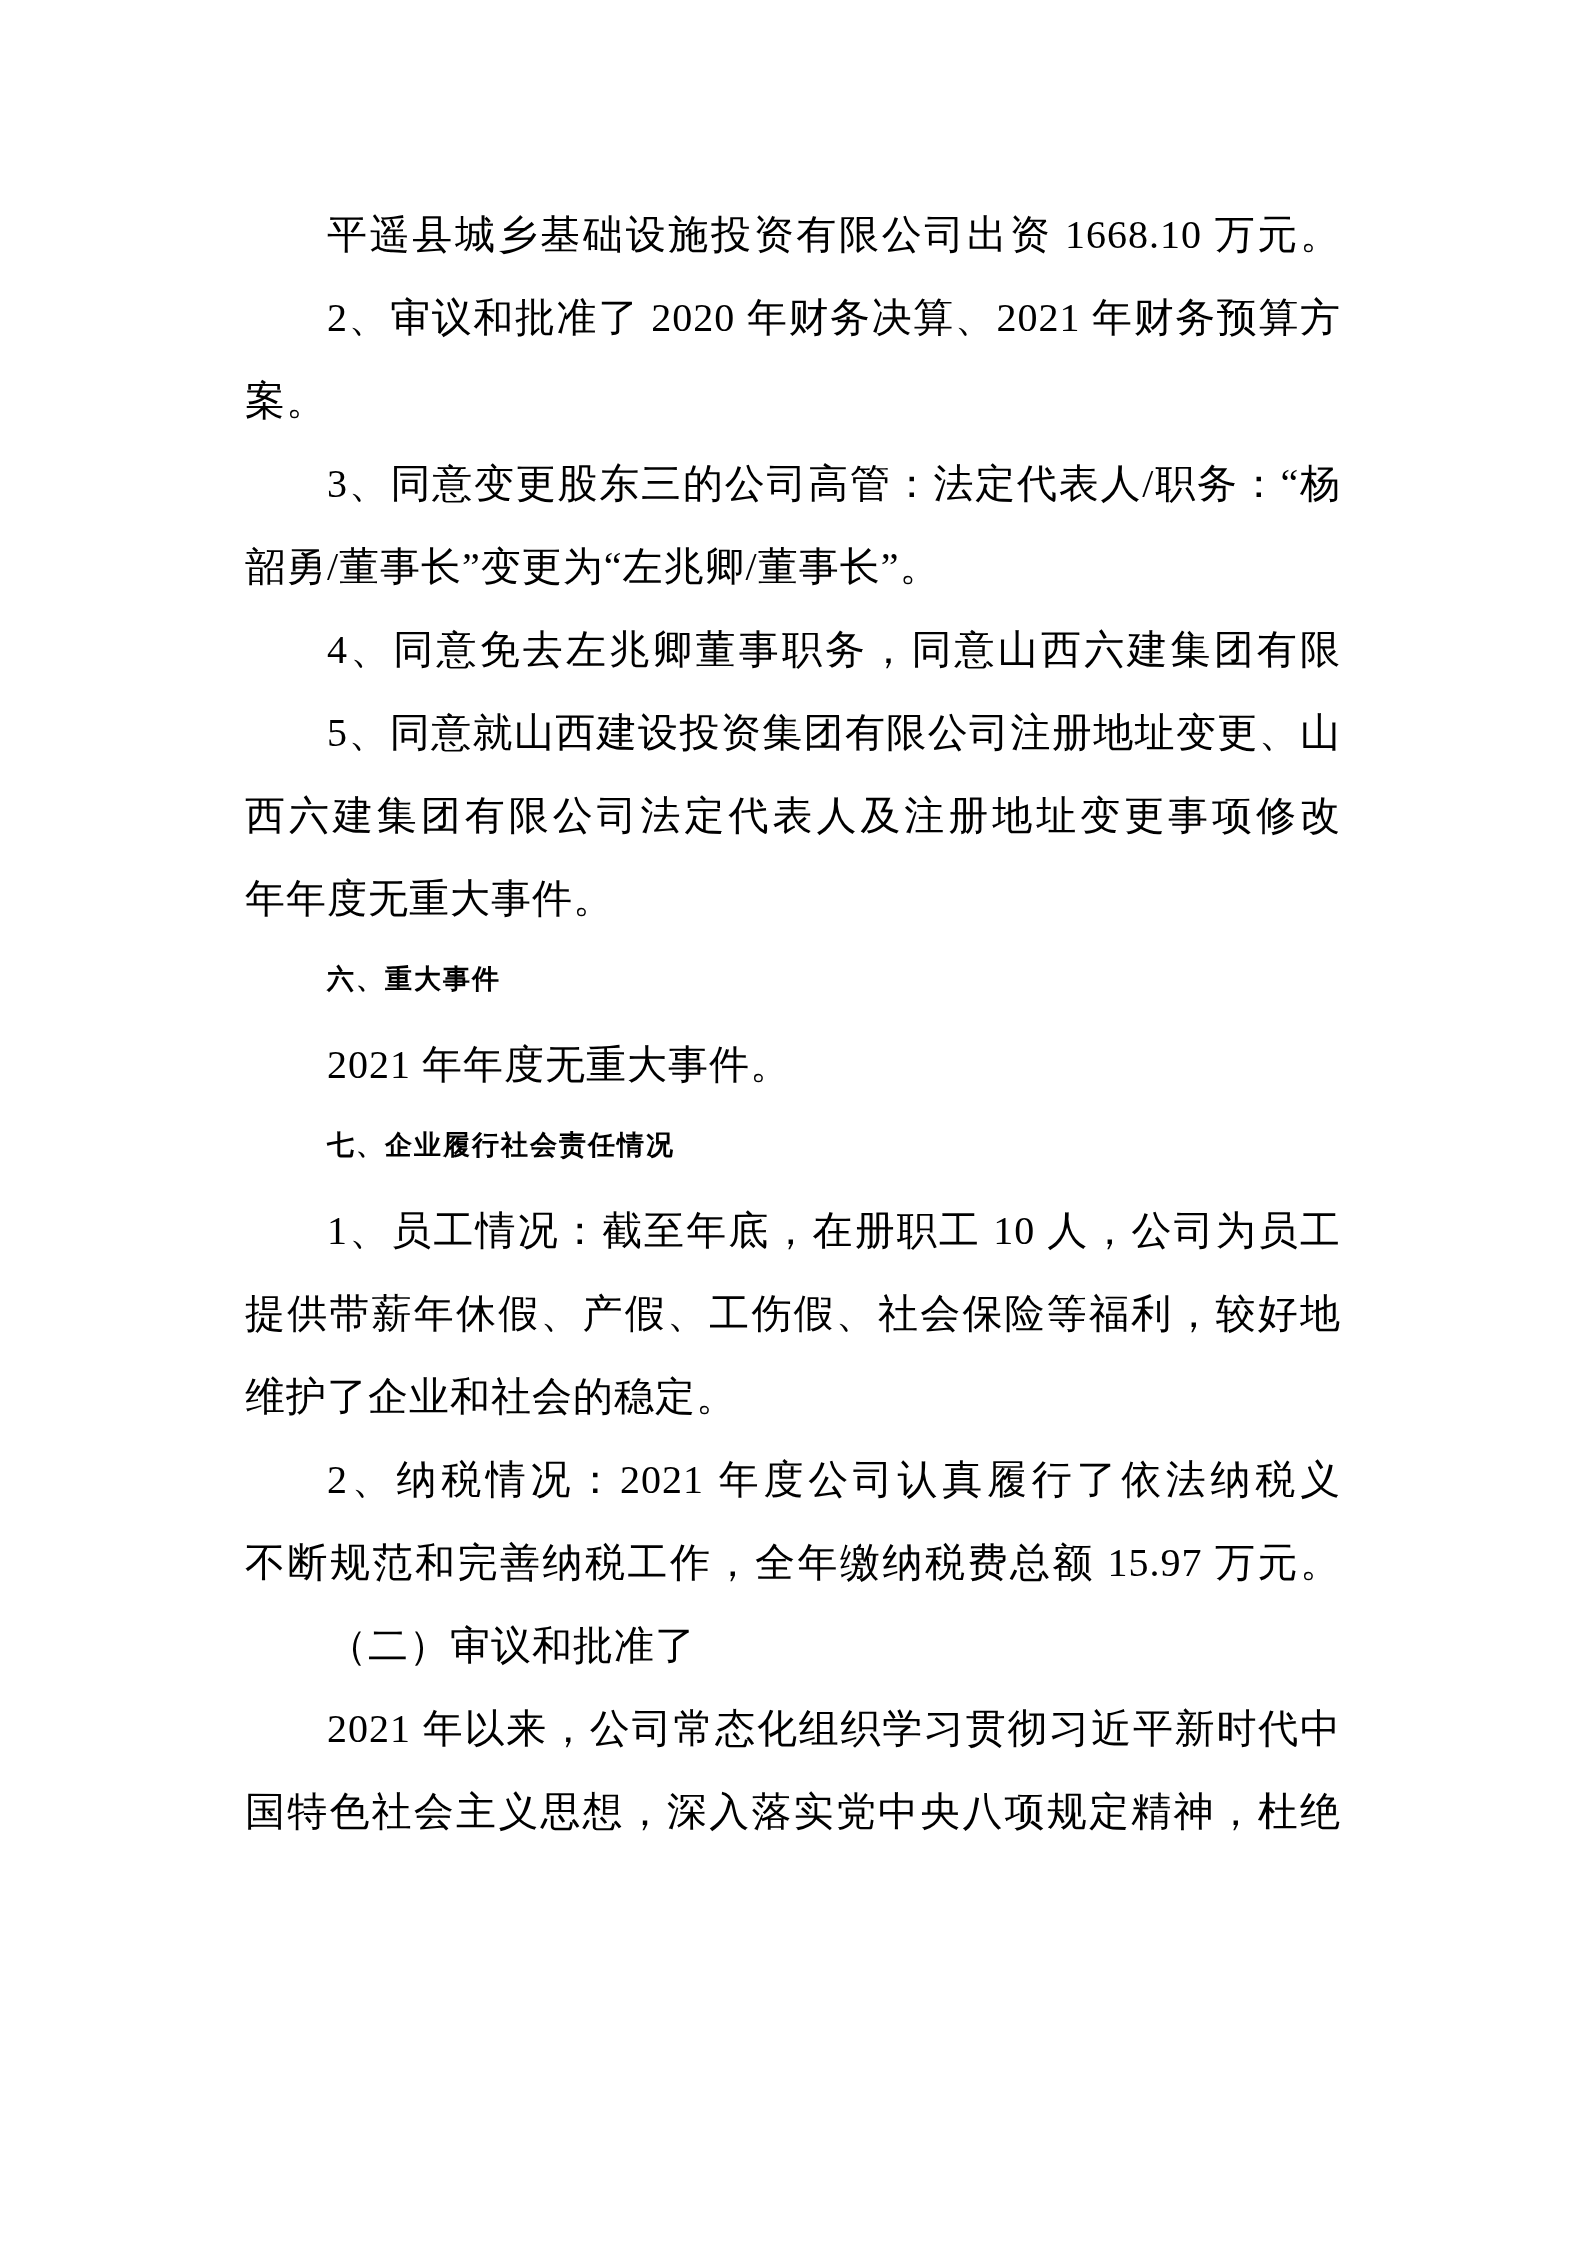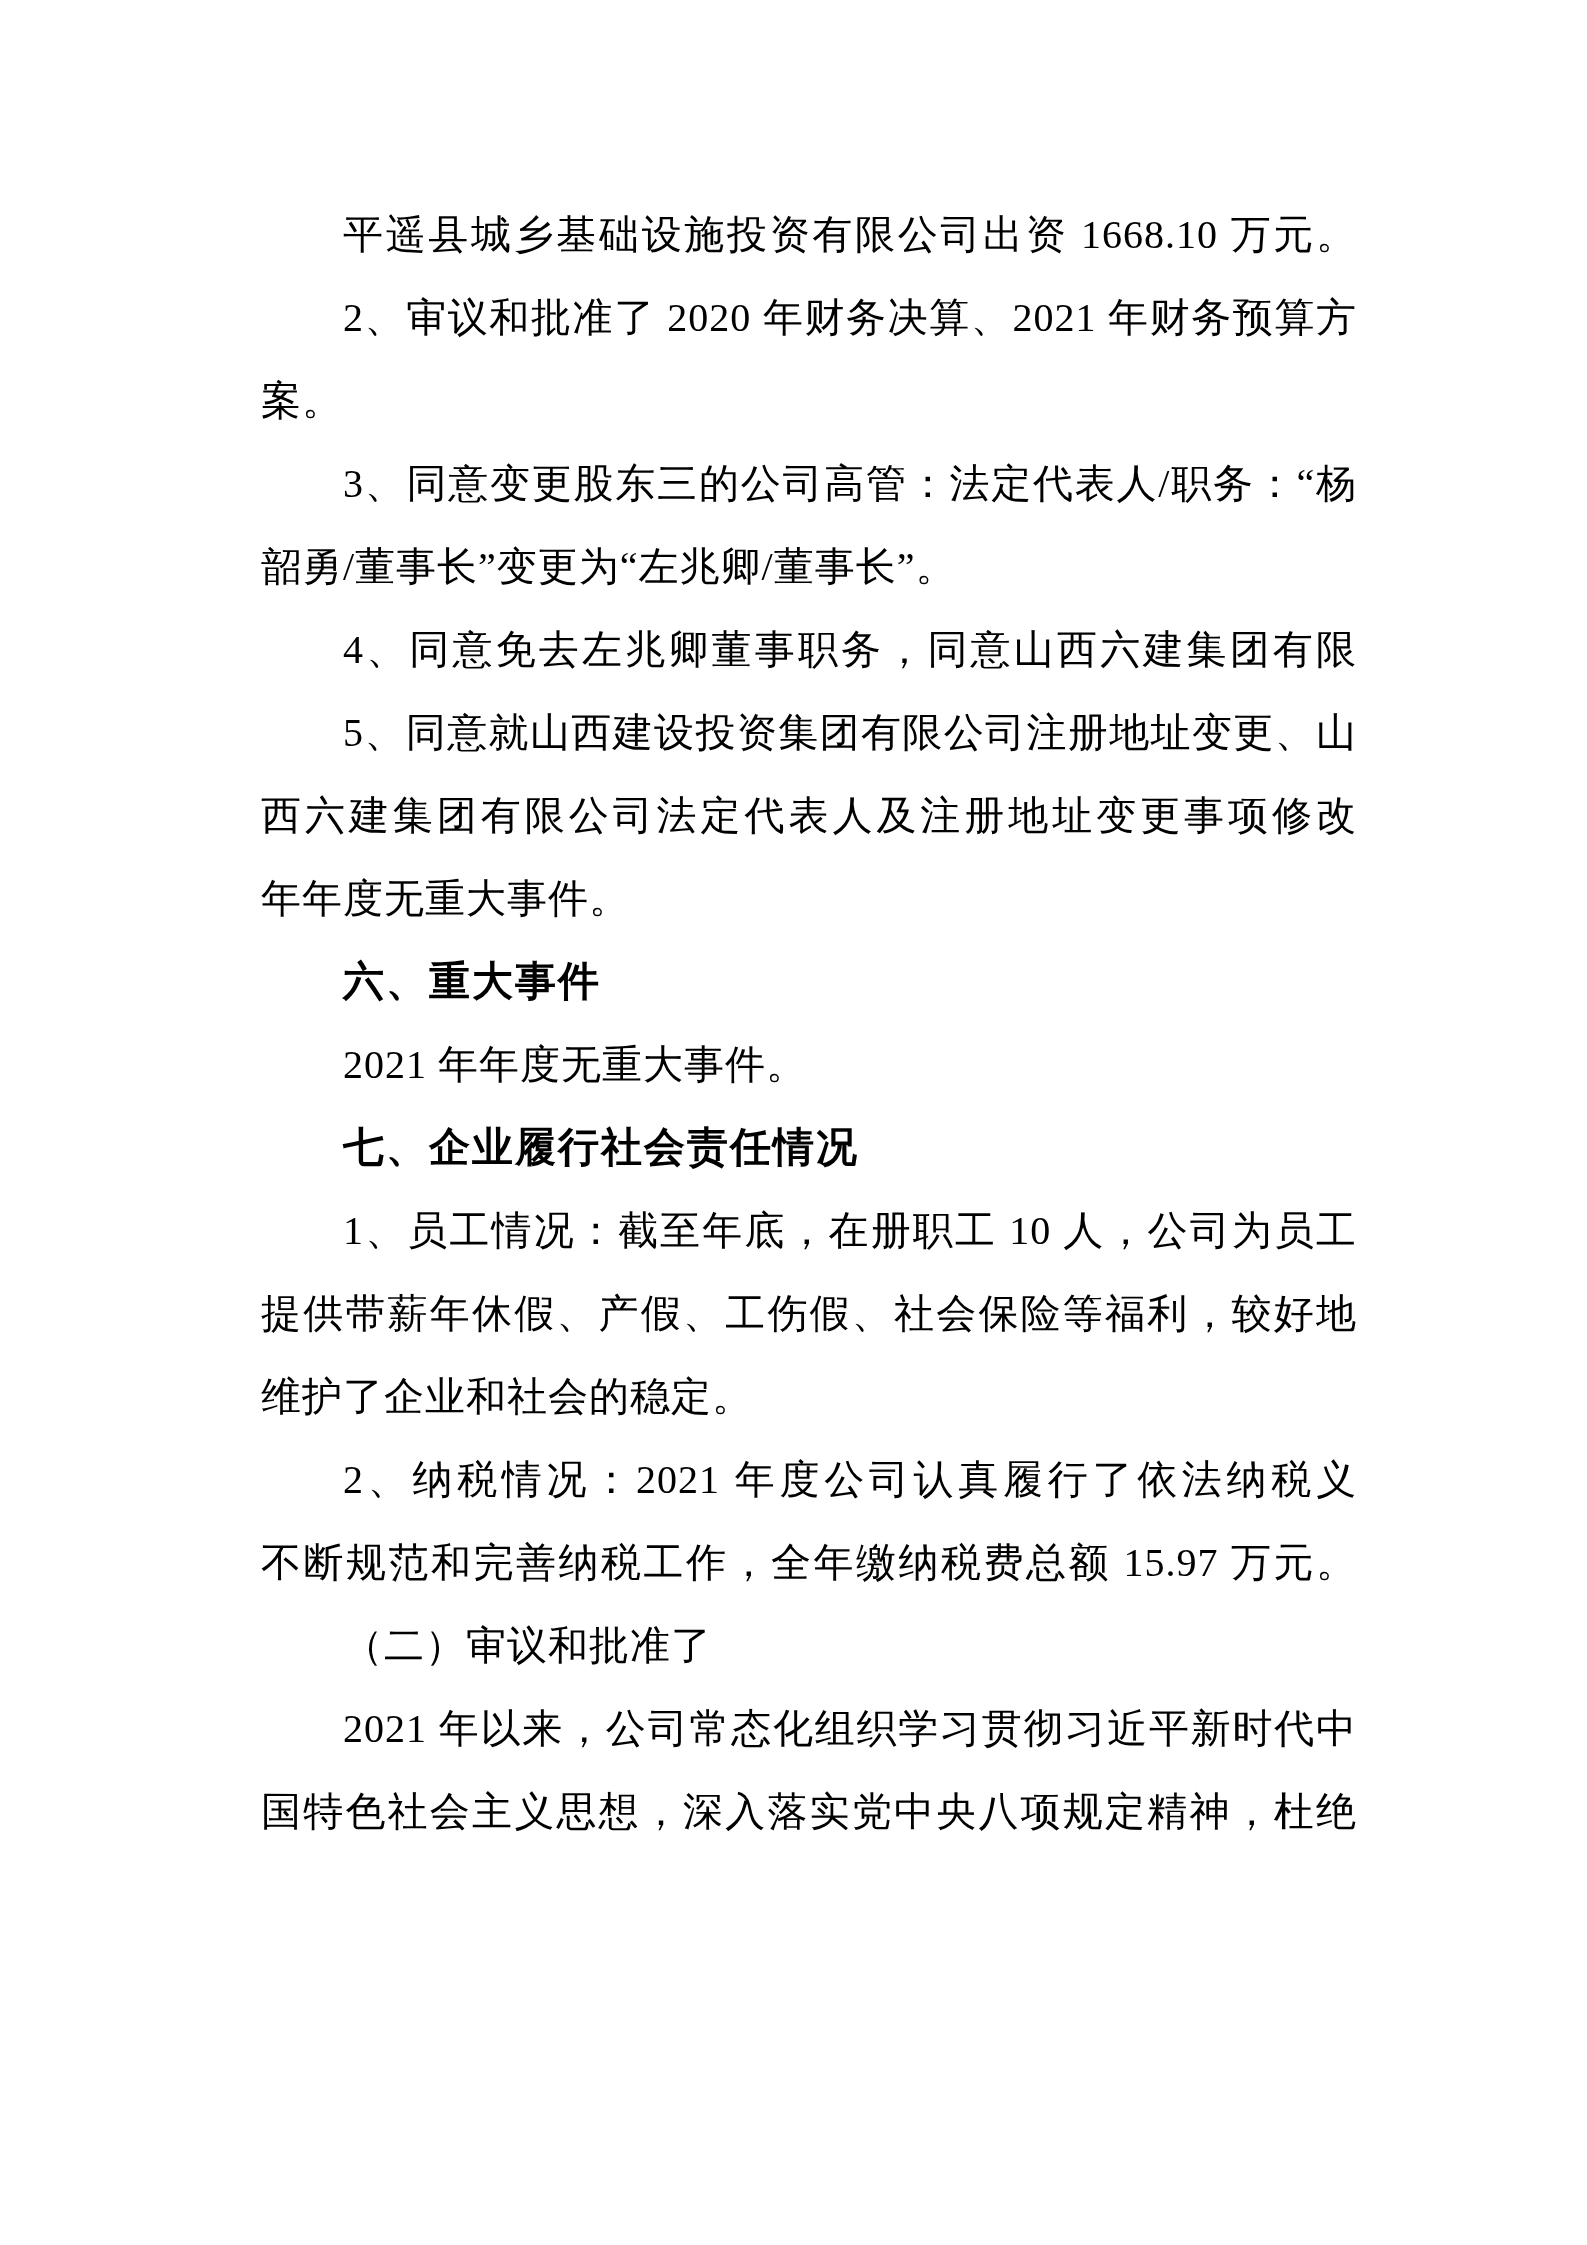--- a/index.html
+++ b/index.html
@@ -4,42 +4,42 @@
 <style>
   html, body { margin: 0; padding: 0; }
   body {
     width: 1587px; height: 2245px;
     background: #ffffff;
     position: relative;
     font-family: "Liberation Serif", "DejaVu Serif", serif;
   }
   .doc {
     position: absolute;
-    left: 261px; top: 193px;
+    left: 245px; top: 193px;
     width: 1096px;
     color: #000000;
   }
   .line {
     height: 83px;
     line-height: 83px;
     font-size: 40px;
     overflow: hidden;
     white-space: nowrap;
     letter-spacing: 1px;
   }
   .line.fill {
     white-space: normal;
     text-align: justify;
     text-align-last: justify;
   }
   .line.indent { padding-left: 82px; }
   .line.bold {
     font-weight: bold;
-    font-family: Liberation Serif, serif;
-    font-size: 41px;
+    font-family: Liberation Mono, monospace;
+    font-size: 27px;
     letter-spacing: 2px;
   }
 </style>
 </head>
 <body>
 
 <div class="doc">
   <div class="line fill indent">平遥县城乡基础设施投资有限公司出资 1668.10 万元。</div>
   <div class="line fill indent">2、审议和批准了 2020 年财务决算、2021 年财务预算方</div>
   <div class="line">案。</div>

